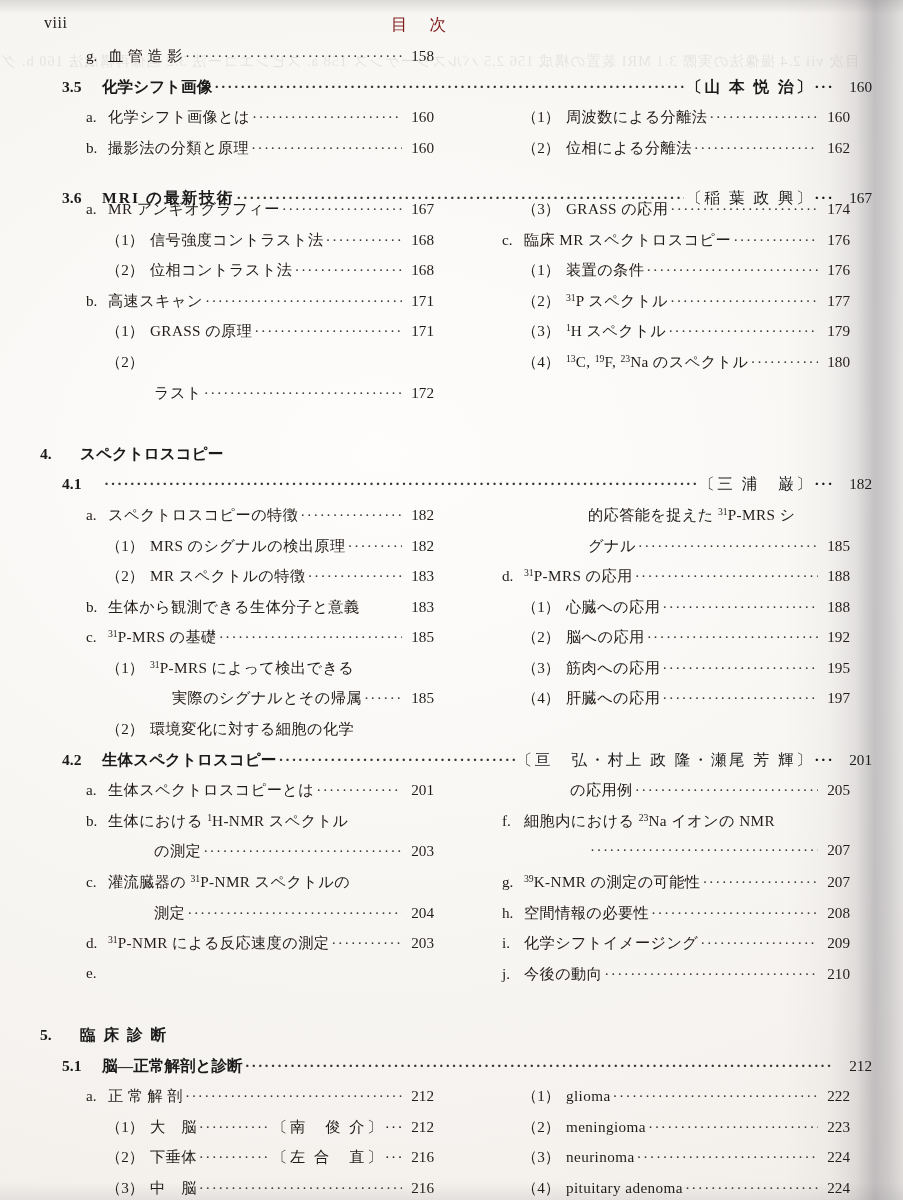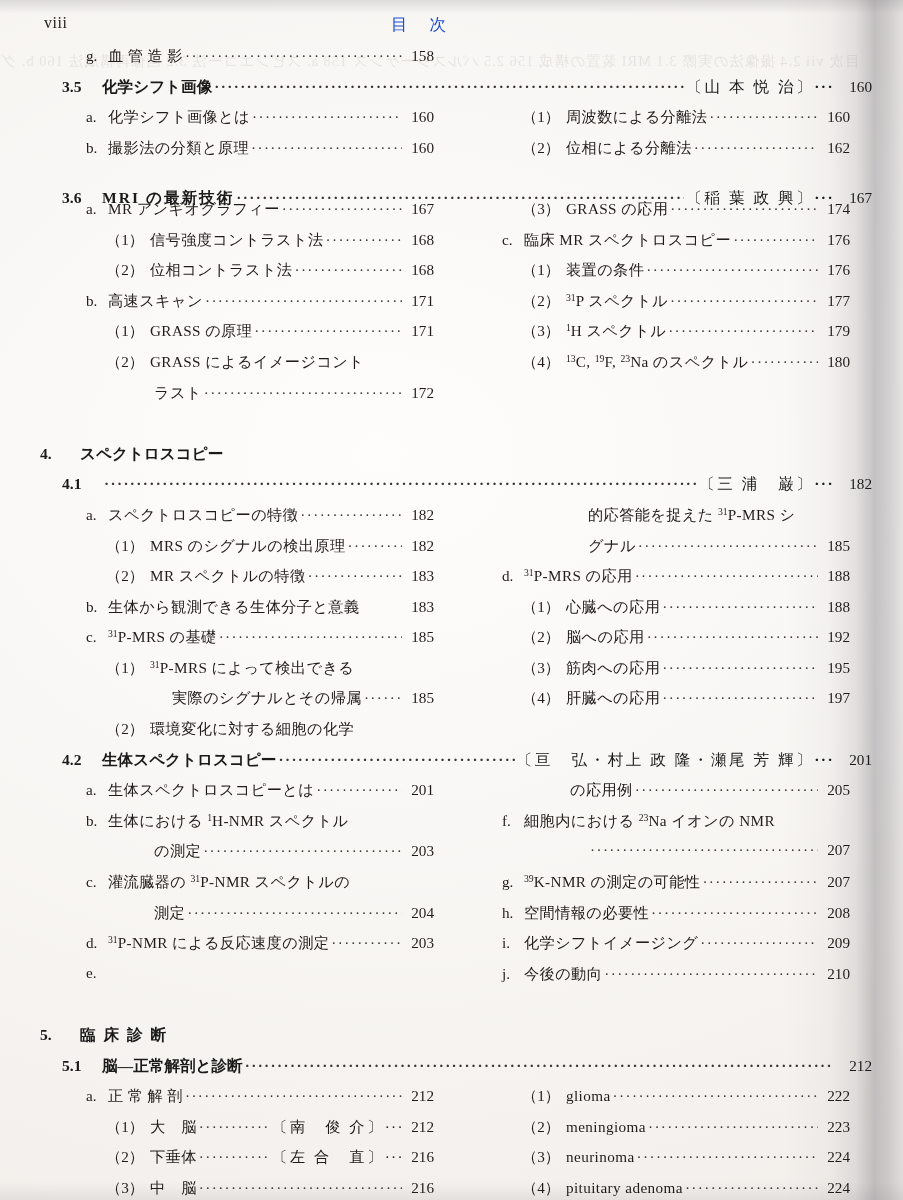--- a/index.html
+++ b/index.html
@@ -93,21 +93,21 @@
     letter-spacing: 0.5px;
     color: #25211e;
   }
   .running-head {
     position: absolute;
     left: 0; right: 0;
     text-align: center;
     font-size: 16.5px;
     letter-spacing: 22px;
     padding-left: 22px;
-    color: #1d4ed8;
+    color: #7f1d1d;
   }
 
   
   .toc {
     position: absolute;
     top: 46px;
     left: 40px;
     width: 810px;
   }
   .cols {
@@ -222,21 +222,21 @@
                   <span class="leader"></span>
                   <span class="pageno">158</span>
                 </div>
               </div>
               <div class="col"></div>
             </div>
             <div class="full-row lv-chap">
               <span class="marker chap">3.5</span>
               <span class="label">化学シフト画像</span>
               <span class="leader"></span>
-              <span class="author" style="font-weight: normal;">〔山 本 悦 治〕</span>
+              <span class="author" style="font-weight: bold;">〔山 本 悦 治〕</span>
               <span class="dots3">···</span>
               <span class="pageno wide" style="font-weight: normal;">160</span>
             </div>
             <div class="cols">
               <div class="col">
                 <div class="row lv-item">
                   <span class="marker">a.</span>
                   <span class="label title-txt">化学シフト画像とは</span>
                   <span class="leader"></span>
                   <span class="pageno">160</span>
@@ -298,21 +298,20 @@
                   <span class="pageno">171</span>
                 </div>
                 <div class="row lv-sub">
                   <span class="marker paren">（1）</span>
                   <span class="label title-txt">GRASS の原理</span>
                   <span class="leader"></span>
                   <span class="pageno">171</span>
                 </div>
                 <div class="row lv-sub">
                   <span class="marker paren">（2）</span>
-                  <span class="label title-txt">GRASS によるイメージコント</span>
                   <span class="leader none"></span>
                 </div>
                 <div class="row lv-cont2">
                   <span class="marker"></span>
                   <span class="label title-txt">ラスト</span>
                   <span class="leader"></span>
                   <span class="pageno">172</span>
                 </div>
               </div>
               <div class="col">

